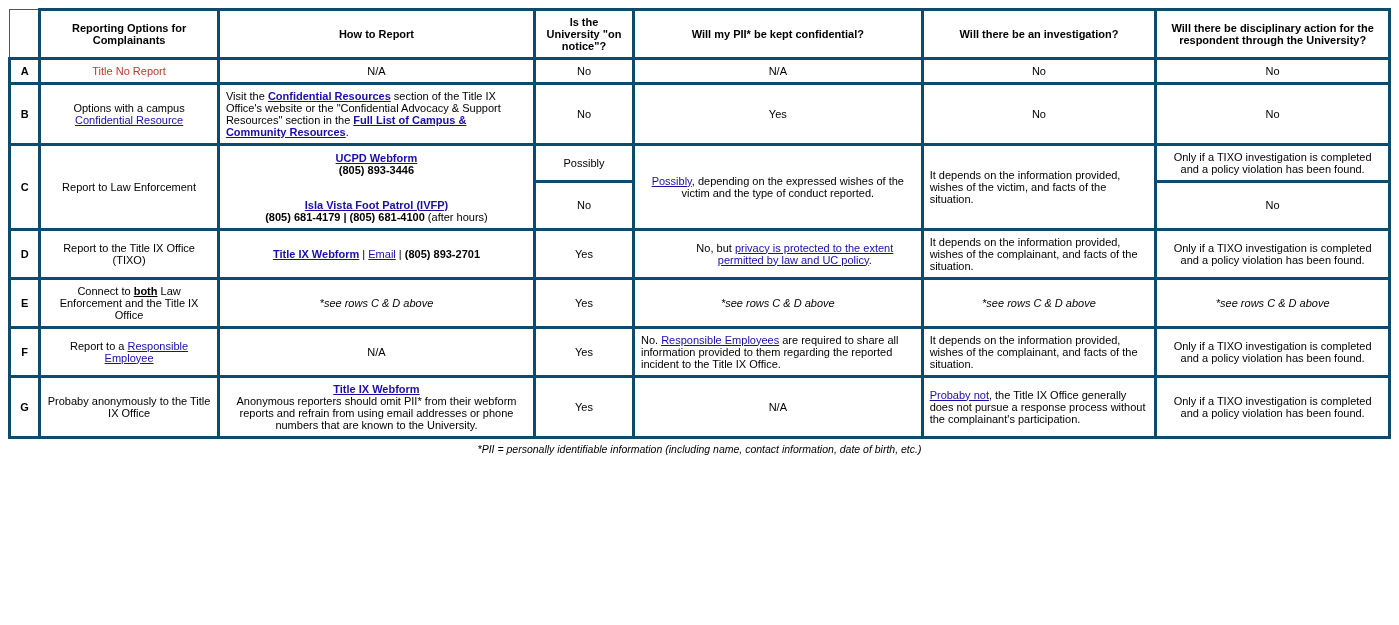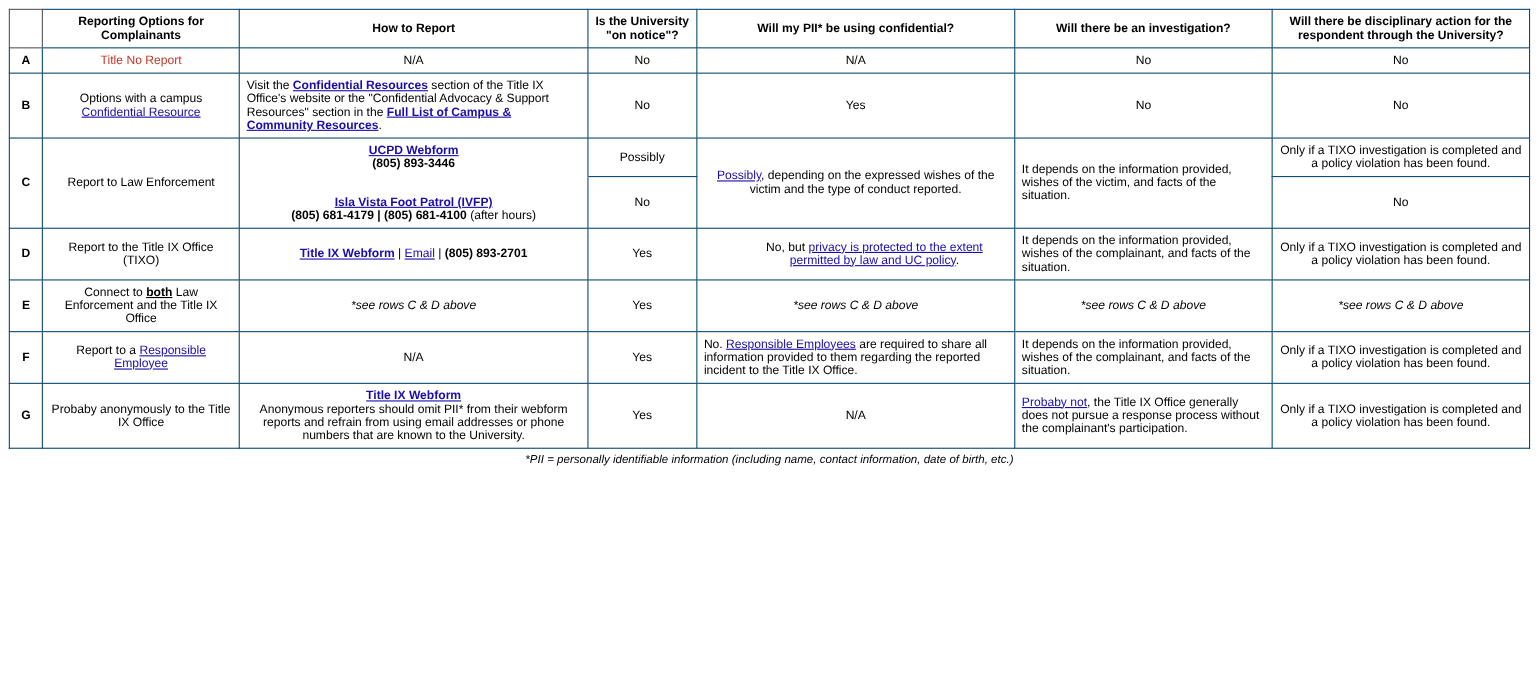--- a/index.html
+++ b/index.html
@@ -1,18 +1,18 @@
 <!DOCTYPE html>
 <html><head>
   <meta charset="utf-8">
   <style>
     * { box-sizing: border-box; margin: 0; padding: 0; }
     body { font-family: Arial, sans-serif; font-size: 11px; background: #fff; padding: 8px; }
     table { border-collapse: collapse; width: 100%; table-layout: fixed; }
-    th, td { border: 1px solid #0c4a6e; padding: 5px 6px; vertical-align: middle; text-align: center; }
+    th, td { border: 3px solid #0c4a6e; padding: 5px 6px; vertical-align: middle; text-align: center; }
     th { font-weight: bold; background: #fff; }
     td { background: #fff; }
     a { color: #1a0dab; }
     .italic-note { font-style: italic; font-size: 10.5px; margin-top: 4px; text-align: center; }
   </style>
 </head>
 <body>
 
 <table>
   <colgroup>
@@ -23,21 +23,21 @@
     <col style="width:210px">
     <col style="width:170px">
     <col style="width:170px">
   </colgroup>
   <thead>
     <tr>
       <th style="border:1px solid #555;"></th>
       <th>Reporting Options for Complainants</th>
       <th>How to Report</th>
       <th>Is the University "on notice"?</th>
-      <th>Will my PII* be using confidential?</th>
+      <th>Will my PII* be kept confidential?</th>
       <th>Will there be an investigation?</th>
       <th>Will there be disciplinary action for the respondent through the University?</th>
     </tr>
   </thead>
   <tbody>
 
     <tr>
       <td style="font-weight:bold;">A</td>
       <td style="color:#c0392b;">Title No Report</td>
       <td>N/A</td>

